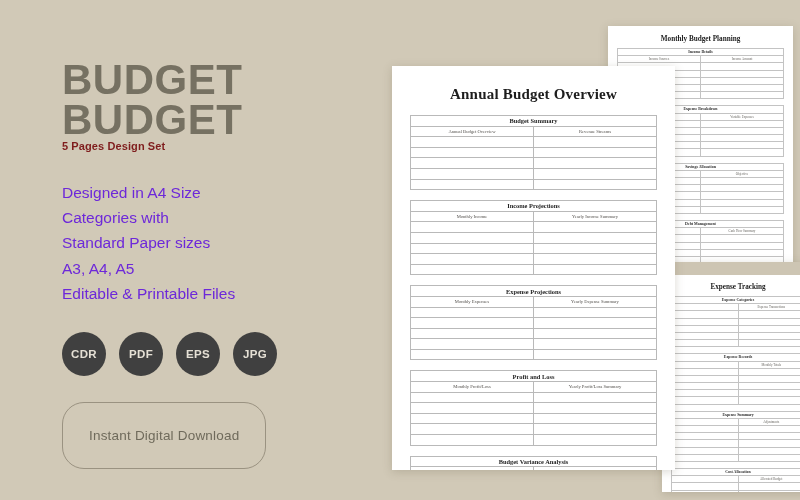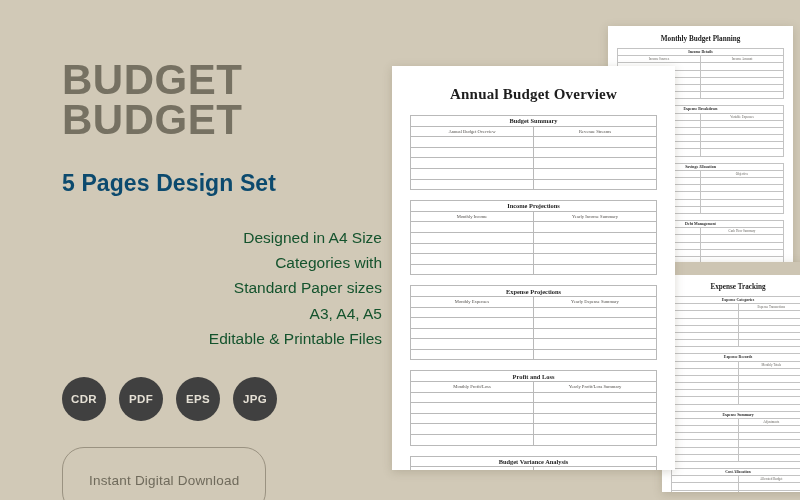--- a/index.html
+++ b/index.html
@@ -26,32 +26,30 @@
     font-family: "Liberation Sans", sans-serif;
     font-weight: bold;
     font-size: 42px;
     line-height: 0.95;
     letter-spacing: 0.5px;
     color: #767162;
     margin: 0;
   }
   .promo-title .line2 { display: block; }
   .promo-sub {
-    margin-top: 30px;
-    font-size: 23px;
+    font-size: 11px;
     font-weight: bold;
-    color: #0c4a6e;
+    color: #7f1d1d;
     letter-spacing: 0.1px;
   }
   .promo-features {
     margin-top: 28px;
     font-size: 15.5px;
     line-height: 1.63;
-    color: #14532d;
-    text-align: right;
+    color: #6d28d9;
   }
   .promo-features div { white-space: nowrap; }
 
   .badges {
     margin-top: 26px;
     display: flex;
     gap: 13px;
   }
   .badge {
     width: 44px;

